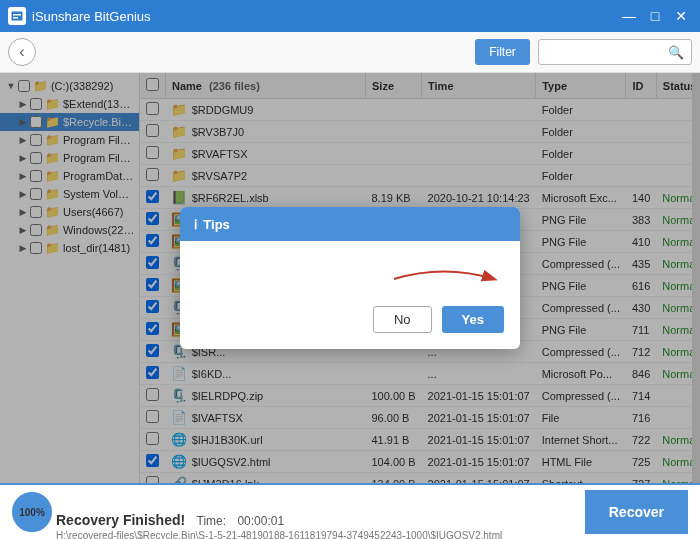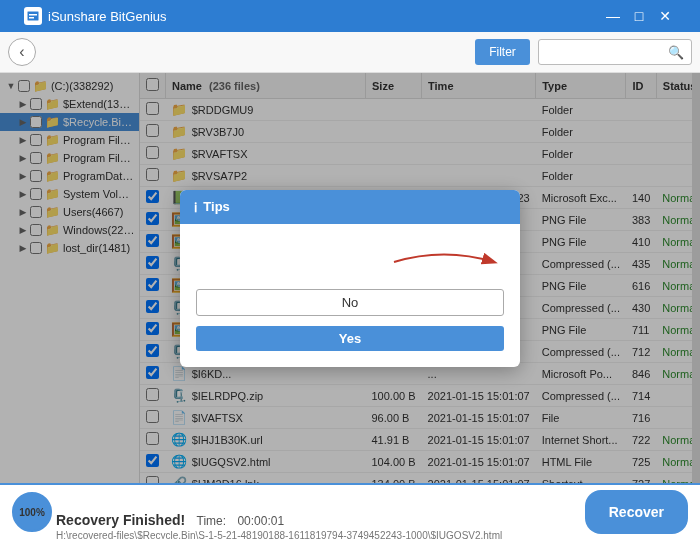--- a/index.html
+++ b/index.html
@@ -5,21 +5,21 @@
     * { box-sizing: border-box; margin: 0; padding: 0; }
     body { font-family: 'Segoe UI', Arial, sans-serif; font-size: 12px; background: #f0f0f0; width: 700px; height: 539px; overflow: hidden; }
 
     
     .title-bar {
       background: #2d7dd2;
       color: white;
       height: 32px;
       display: flex;
       align-items: center;
-      padding: 0 24px;
+      padding: 0 8px;
       justify-content: space-between;
     }
     .title-bar-left { display: flex; align-items: center; gap: 6px; }
     .title-bar-icon { width: 18px; height: 18px; background: #fff; border-radius: 3px; display: flex; align-items: center; justify-content: center; }
     .title-bar-icon svg { width: 14px; height: 14px; }
     .title-bar-title { font-size: 13px; font-weight: 500; }
     .title-bar-controls { display: flex; gap: 4px; }
     .title-btn { width: 22px; height: 22px; border: none; background: transparent; color: white; cursor: pointer; font-size: 14px; display: flex; align-items: center; justify-content: center; border-radius: 2px; }
 
     
@@ -64,31 +64,31 @@
     
     .scroll-hint { width: 8px; background: #e0e0e0; }
 
     
     .bottom-bar { background: white; border-top: 2px solid #4a90d9; padding: 8px 12px; display: flex; align-items: center; gap: 4px; height: 56px; flex-shrink: 0; }
     .progress-circle { width: 40px; height: 40px; border-radius: 50%; background: conic-gradient(#4a90d9 360deg, #e0e0e0 0deg); display: flex; align-items: center; justify-content: center; font-size: 10px; font-weight: 700; color: #333; flex-shrink: 0; border: 2px solid #4a90d9; }
     .bottom-info { flex: 1; margin-top: 28px; }
     .recovery-status { font-size: 14px; font-weight: 700; color: #333; }
     .recovery-time { font-size: 12px; color: #555; display: inline; margin-left: 8px; }
     .recovery-path { font-size: 10px; color: #777; margin-top: 2px; overflow: hidden; text-overflow: ellipsis; white-space: nowrap; max-width: 460px; }
-    .recover-btn { background: #4a90d9; color: white; border: none; padding: 10px 24px; border-radius: 16px; cursor: pointer; font-size: 14px; font-weight: 600; height: 44px; flex-shrink: 0; }
+    .recover-btn { background: #4a90d9; color: white; border: none; padding: 10px 24px; border-radius: 0; cursor: pointer; font-size: 14px; font-weight: 600; height: 44px; flex-shrink: 0; }
 
     
     .dialog-overlay { position: absolute; top: 0; left: 0; right: 0; bottom: 0; background: rgba(0,0,0,0.3); display: flex; align-items: center; justify-content: center; z-index: 100; }
     .dialog { background: white; border-radius: 6px; box-shadow: 0 4px 20px rgba(0,0,0,0.3); width: 340px; overflow: hidden; }
     .dialog-header { background: #4a90d9; color: white; padding: 8px 14px; font-size: 13px; font-weight: 600; display: flex; align-items: center; gap: 6px; }
     .dialog-body { padding: 20px 16px 14px; }
     .dialog-text { font-size: 13px; color: #333; line-height: 1.5; }
     .dialog-arrow { width: 100%; text-align: right; margin: 8px 0 0; }
     .dialog-arrow svg { color: #c0392b; }
-    .dialog-buttons { display: flex; justify-content: flex-end; gap: 10px; padding: 0 16px 16px; flex-direction: column; }
+    .dialog-buttons { display: flex; justify-content: flex-end; gap: 10px; padding: 0 16px 16px; }
     .dialog-no { background: white; border: 1px solid #aaa; color: #333; padding: 5px 20px; border-radius: 3px; cursor: pointer; font-size: 13px; }
     .dialog-yes { background: #4a90d9; border: none; color: white; padding: 5px 20px; border-radius: 3px; cursor: pointer; font-size: 13px; font-weight: 600; }
 
     input[type="checkbox"] { width: 13px; height: 13px; cursor: pointer; }
 
     .header-check { width: 30px; }
   </style>
 </head>
 <body>
 

